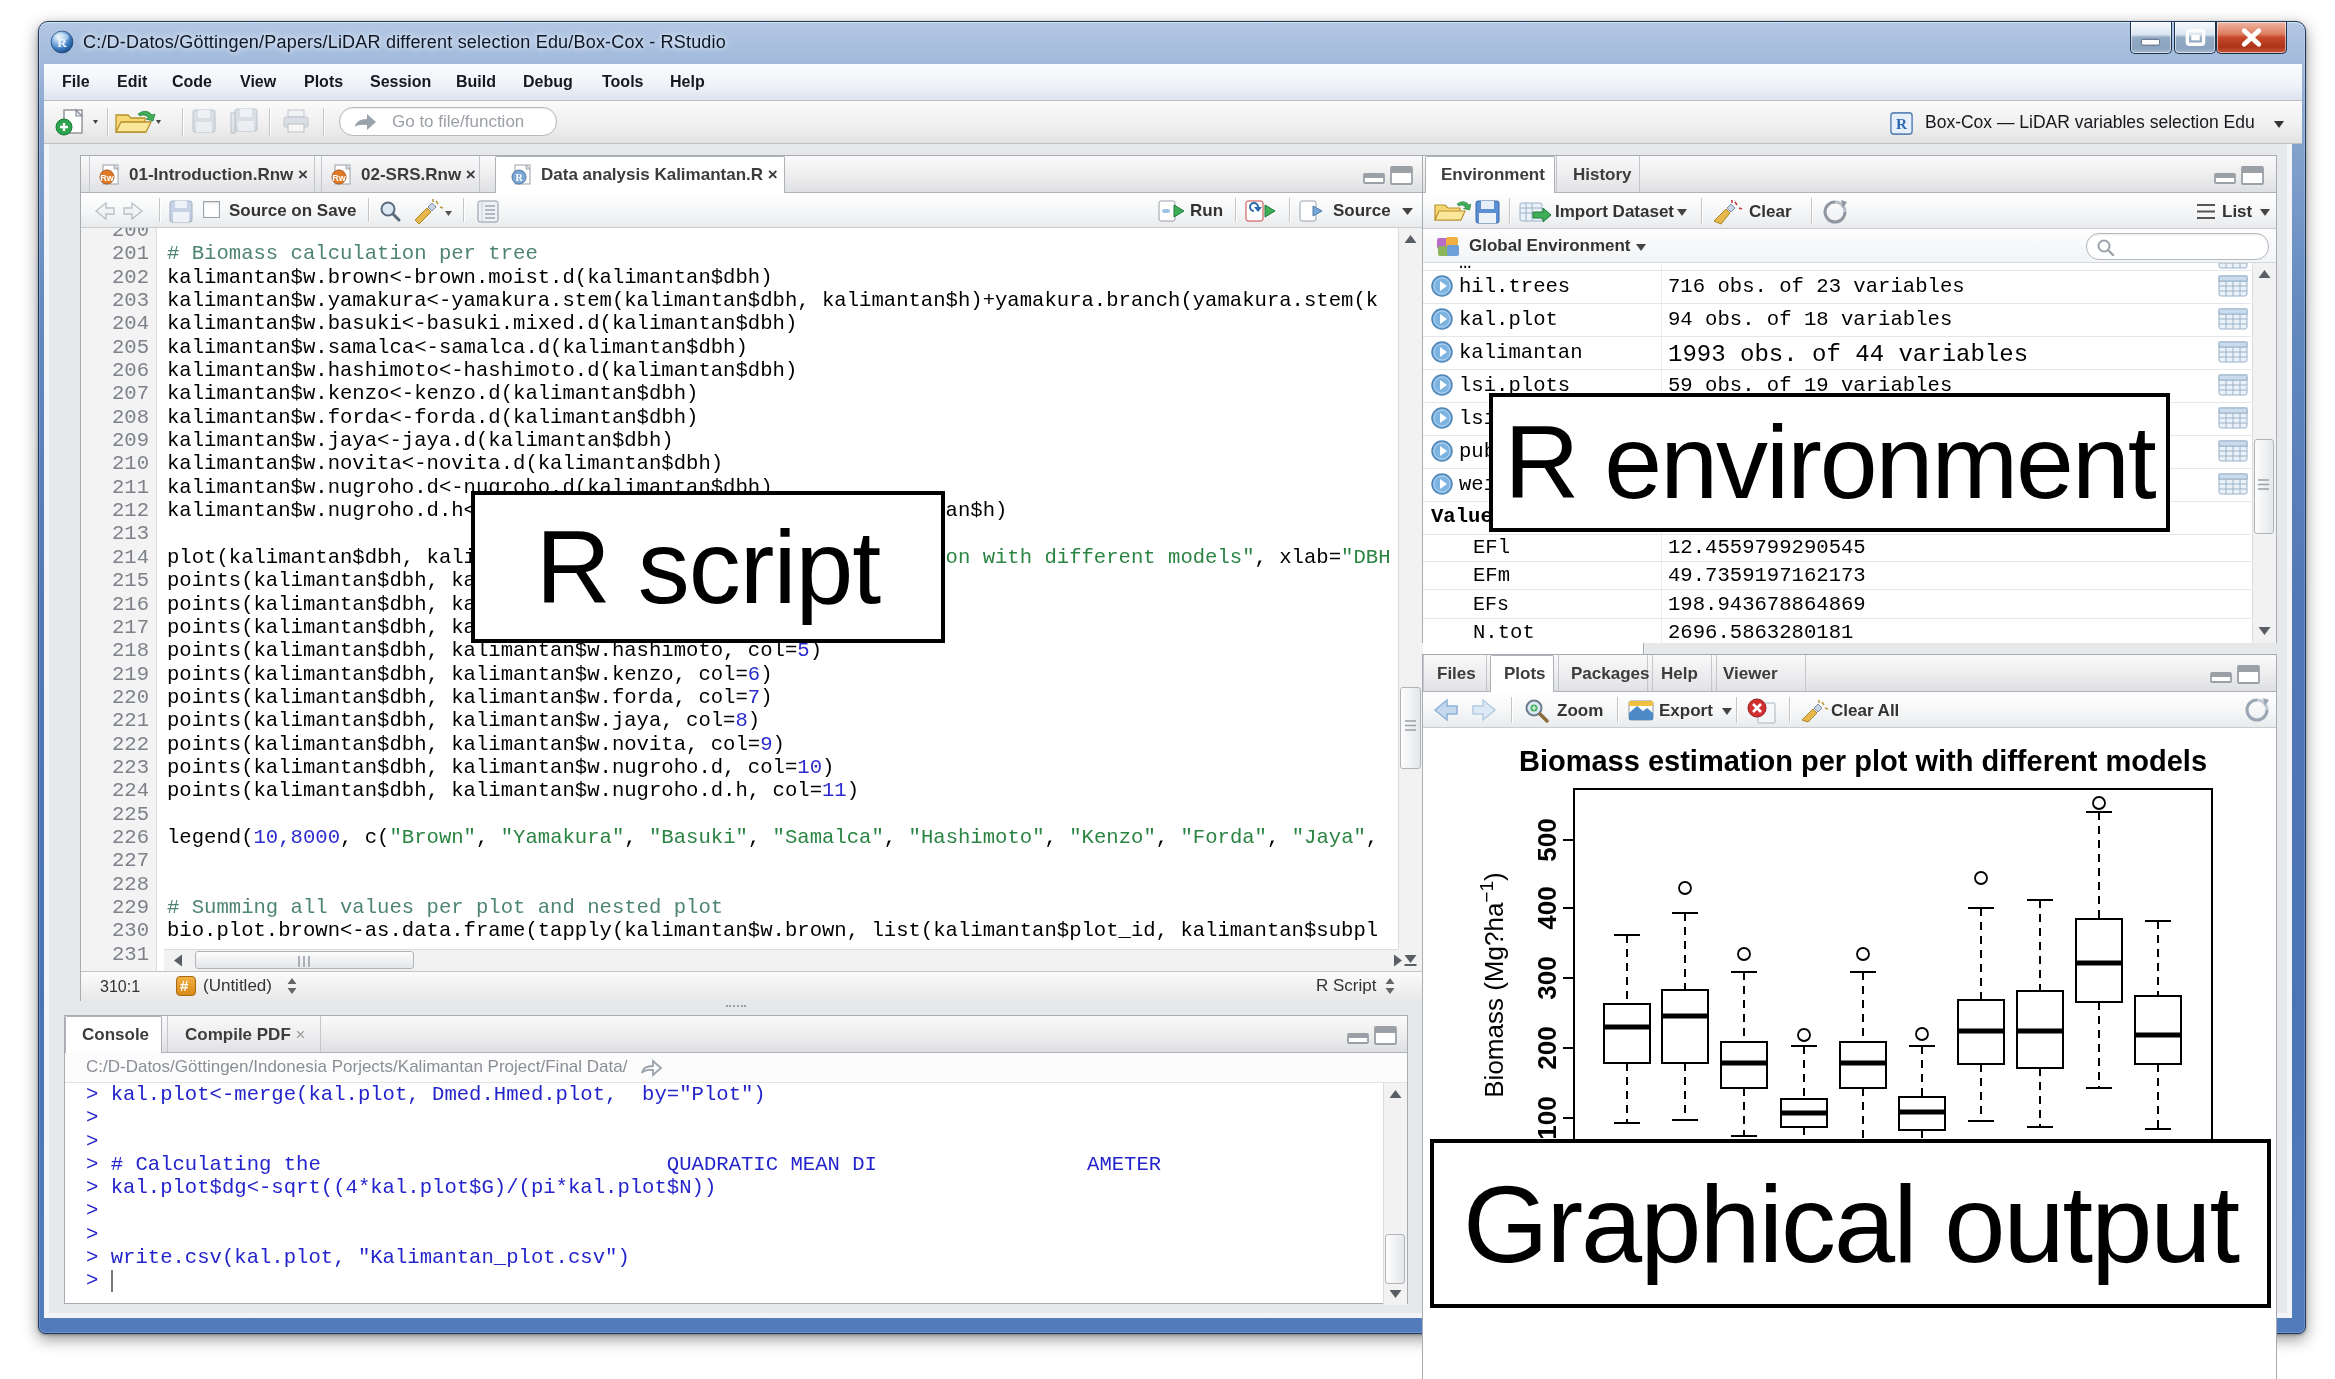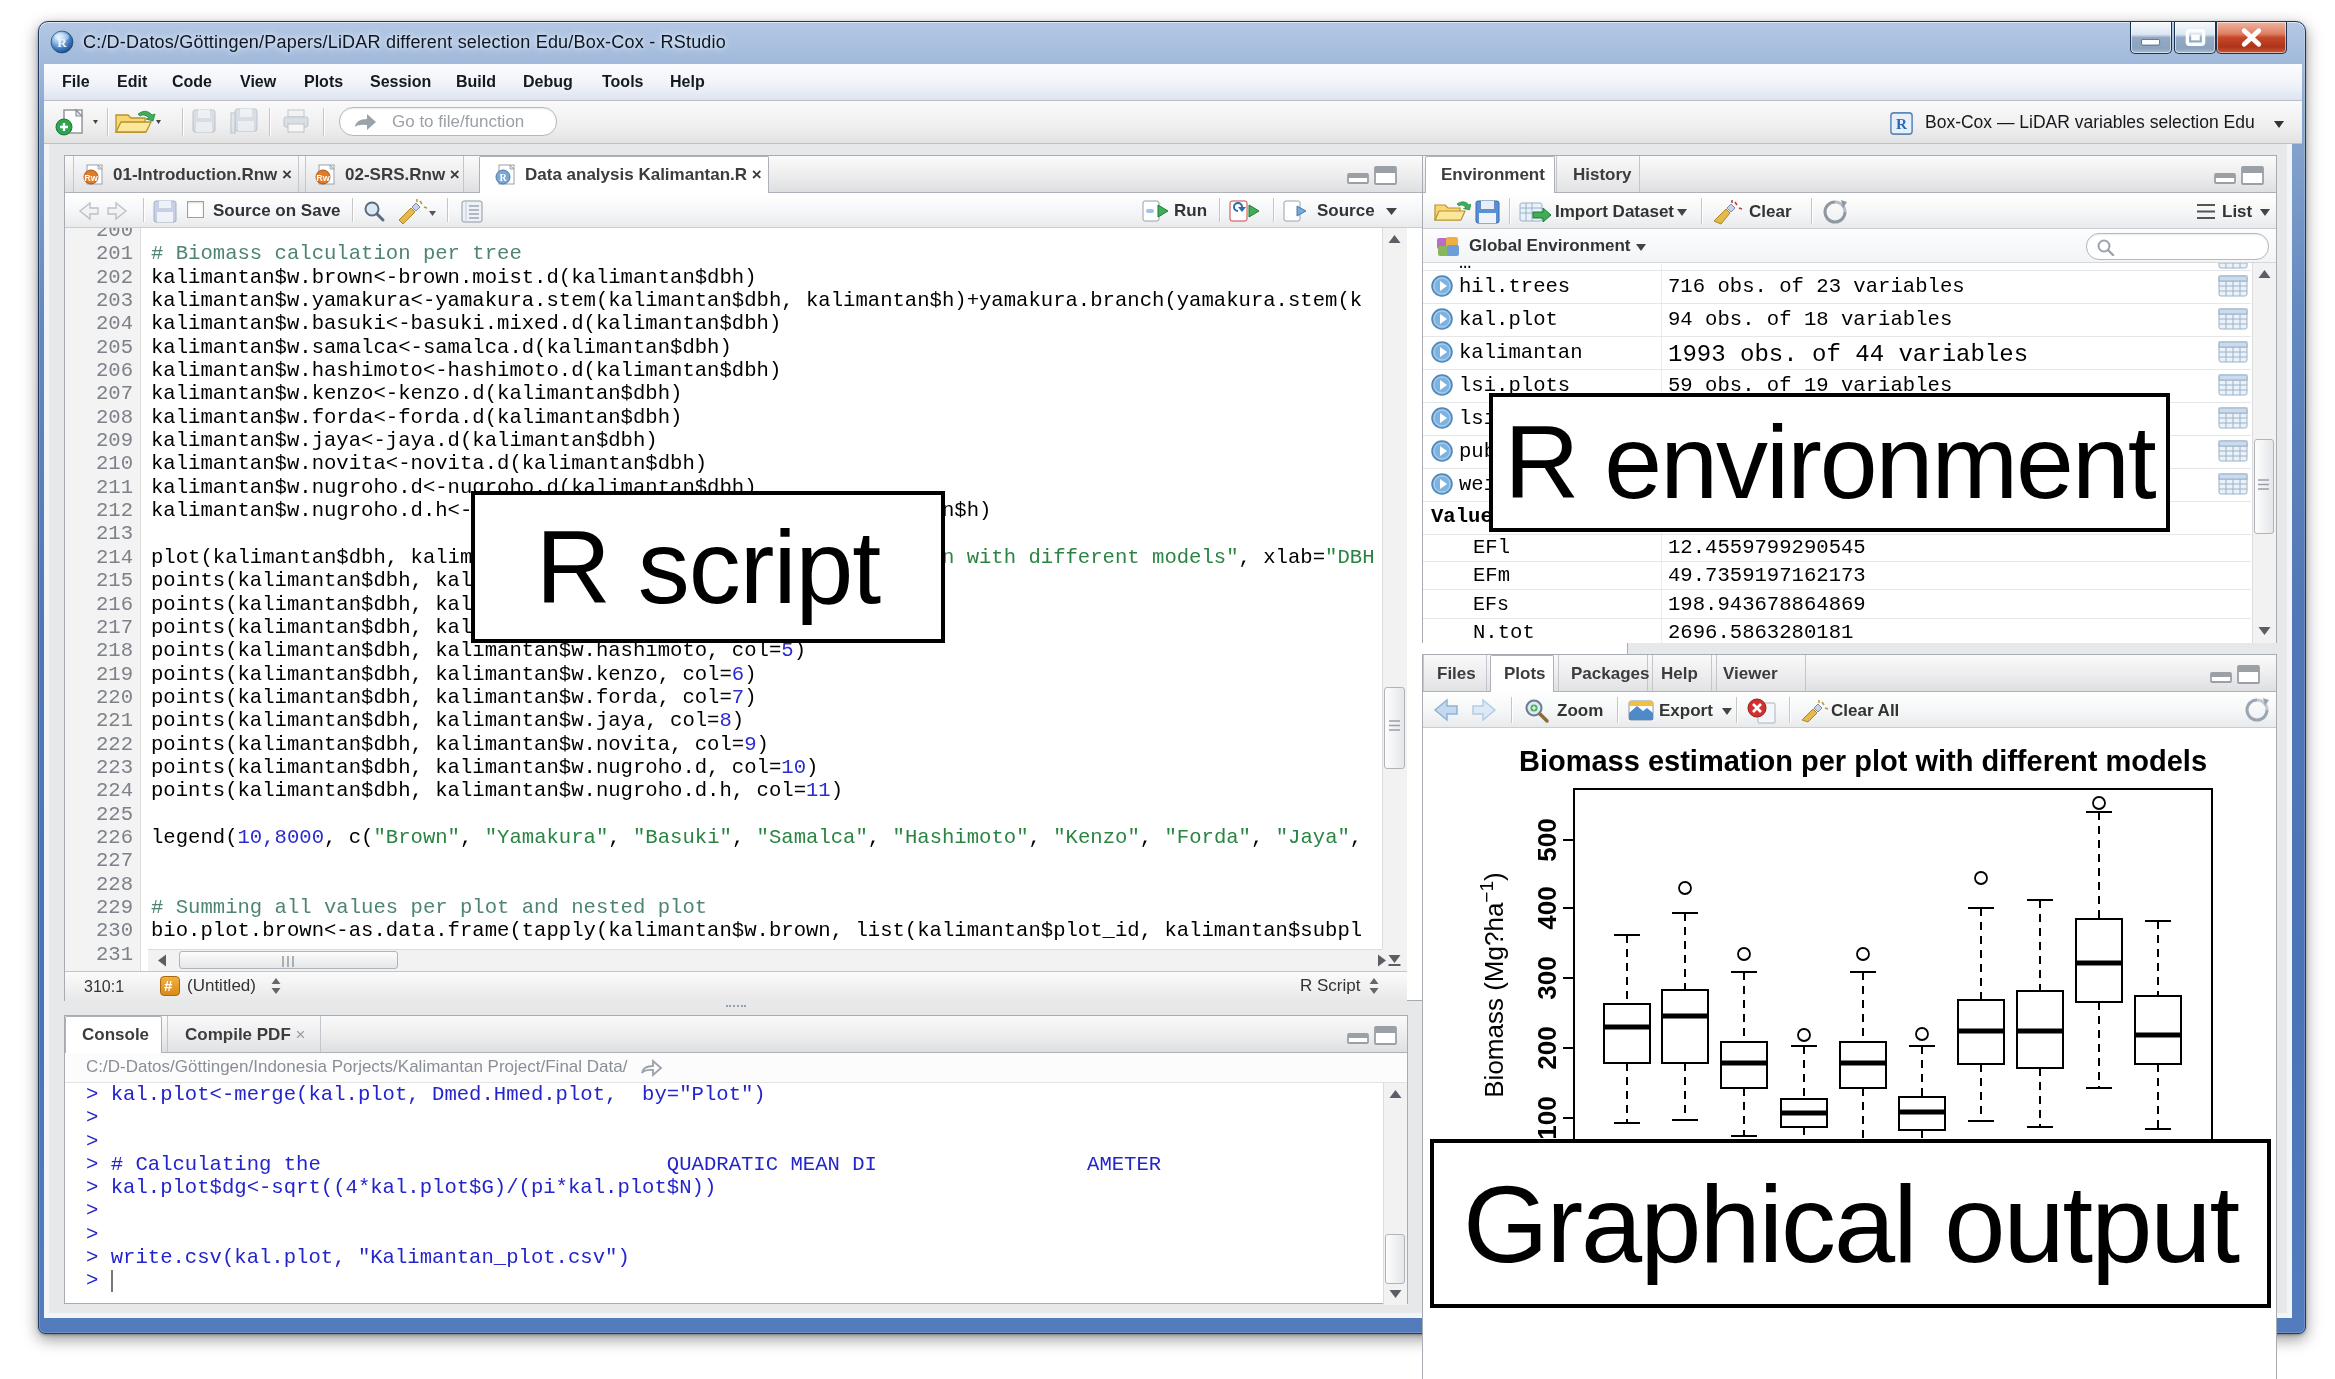--- a/index.html
+++ b/index.html
@@ -130,21 +130,21 @@
 <div class="a" id="gotext">Go to file/function</div>
 <svg class="a" style="left:1888px;top:110px" width="27" height="27" viewBox="0 0 28 28">
  <rect x="3" y="3" width="22" height="22" rx="3" fill="#e7f0fa" stroke="#5e87b8" stroke-width="1.6"></rect>
  <text x="14" y="20" font-size="16" font-weight="bold" text-anchor="middle" fill="#2d6bb0" font-family="Liberation Serif,serif">R</text>
 </svg>
 <div class="a" id="projtext">Box-Cox — LiDAR variables selection Edu</div>
 <svg class="a" style="left:2272px;top:119px" width="14" height="10" viewBox="0 0 14 10">
       <path d="M2 2 h10 l-5 7 z" fill="#333"></path>
     </svg>
 
-<div class="a pane" style="left:64px;top:155px;width:1564px;height:846px">
+<div class="a pane" style="left:80px;top:155px;width:1564px;height:846px">
  <div class="tabbar"></div>
  <div class="itab" style="left:8px;width:226px"></div>
  <div class="itab" style="left:240px;width:159px"></div>
  <div class="tab active" style="left:414px;width:290px"></div>
 
  <div class="a" style="left:14px;top:6px;width:230px;height:30px"></div>
  <svg class="a" style="left:18px;top:8px" width="24" height="22" viewBox="0 0 24 22">
    <rect x="4" y="1" width="15" height="19" fill="#fff" stroke="#9aa0a8"></rect>
         <path d="M15 1 l4 4 h-4 z" fill="#dbe1e8" stroke="#9aa0a8" stroke-width=".8"></path>
    <circle cx="8" cy="13" r="7" fill="#e07b28" stroke="#a8551a"></circle>

